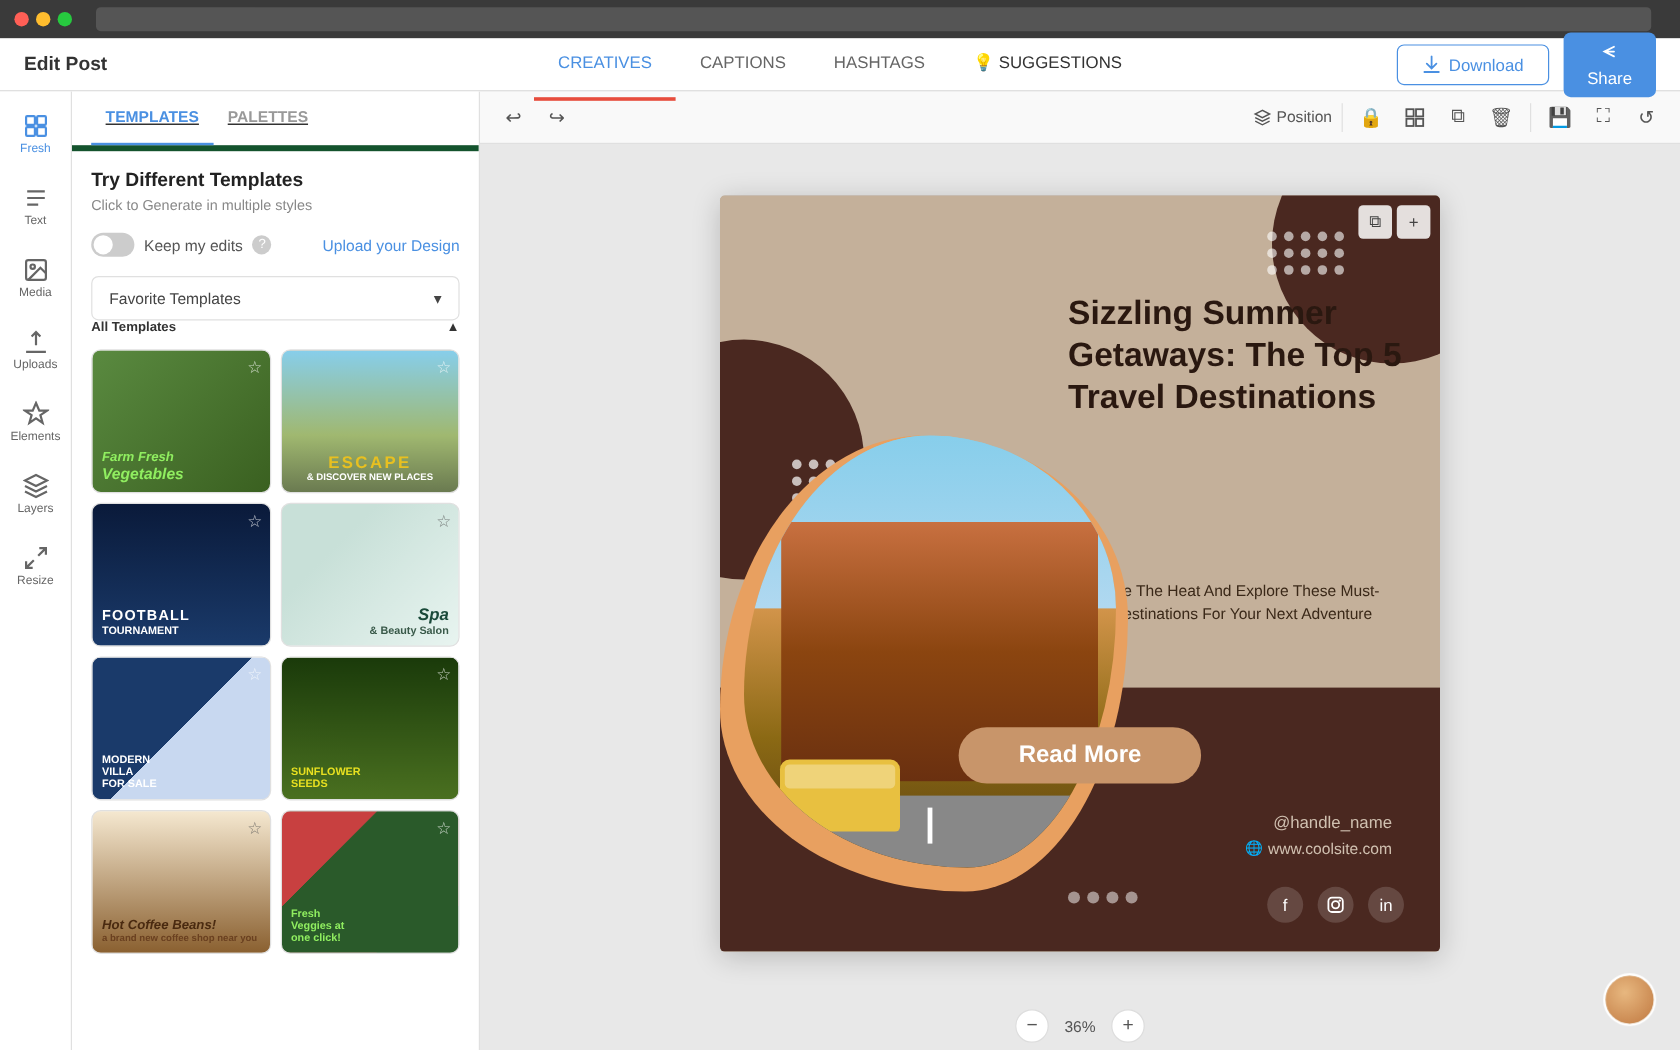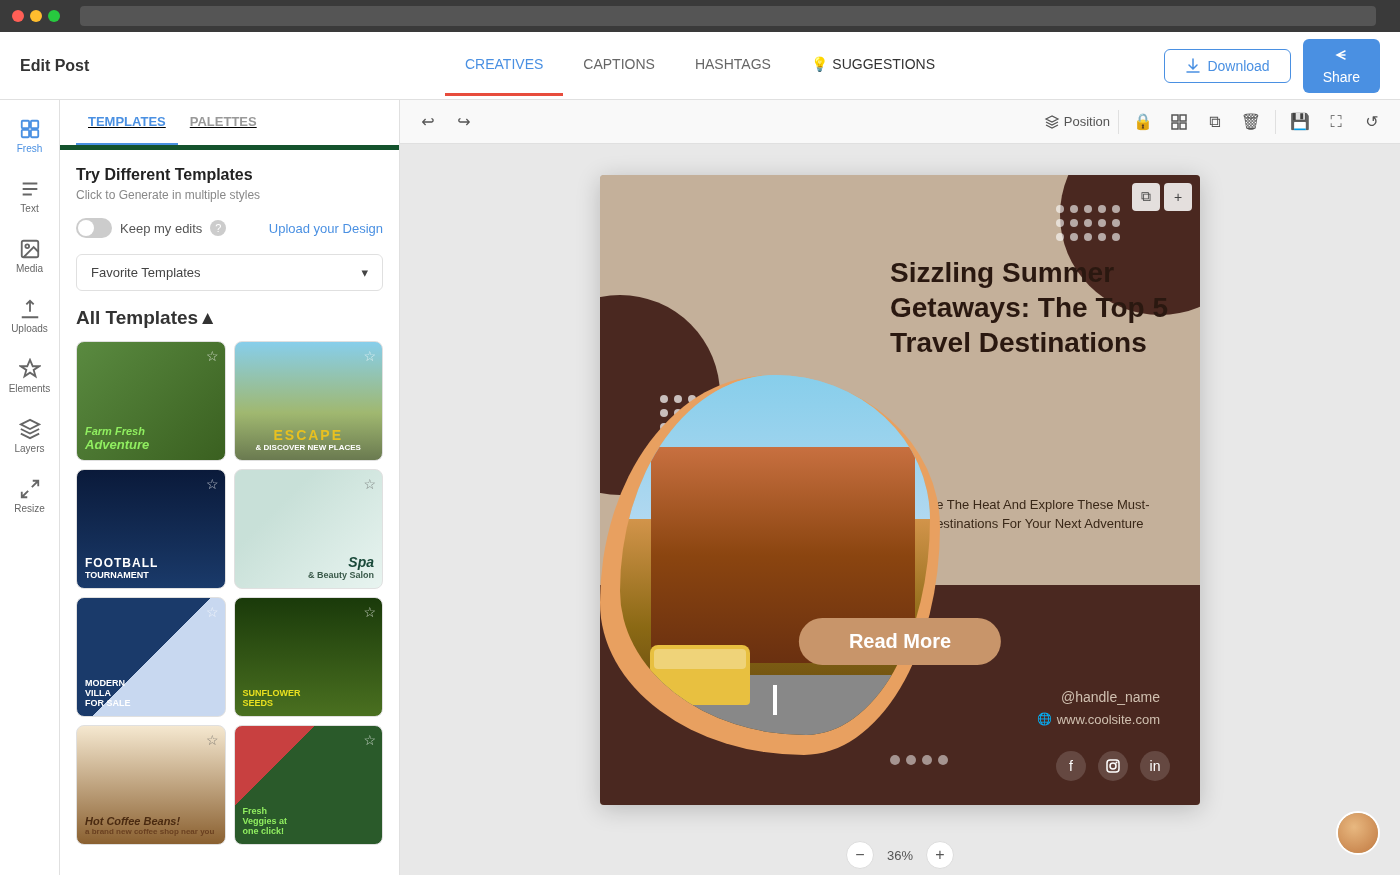--- a/index.html
+++ b/index.html
@@ -16,21 +16,21 @@
     }
     .browser-bar-controls { display: flex; gap: 6px; }
     .browser-dot { width: 12px; height: 12px; border-radius: 50%; }
     .browser-dot.red { background: #ff5f56; }
     .browser-dot.yellow { background: #ffbd2e; }
     .browser-dot.green { background: #27c93f; }
     .browser-url { flex: 1; background: #555; border-radius: 4px; height: 20px; margin: 0 12px; }
 
     
     .app-header {
-      height: 68px;
+      height: 44px;
       background: #fff;
       border-bottom: 1px solid #e0e0e0;
       display: flex;
       align-items: center;
       padding: 0 20px;
       position: relative;
       z-index: 10;
     }
     .edit-post-title {
       font-size: 16px;
@@ -230,28 +230,28 @@
     .dropdown-selector {
       display: flex;
       align-items: center;
       justify-content: space-between;
       border: 1px solid #e0e0e0;
       border-radius: 6px;
       padding: 10px 14px;
       font-size: 13px;
       color: #444;
       cursor: pointer;
-      margin-bottom: 16px;
+      margin-bottom: 0;
     }
     .all-templates-header {
       display: flex;
       align-items: center;
-      justify-content: flex-start;
+      justify-content: space-between;
       margin-bottom: 12px;
-      font-size: 19px;
+      font-size: 11px;
       font-weight: 600;
       color: #333;
     }
     .template-grid {
       display: grid;
       grid-template-columns: 1fr 1fr;
       gap: 8px;
     }
     .template-thumb {
       width: 100%;
@@ -742,21 +742,21 @@
       <div class="all-templates-header">
         <span>All Templates</span>
         <span>▲</span>
       </div>
 
       <div class="template-grid">
 
         <div class="template-thumb" style="background: linear-gradient(135deg, #5a8a40 0%, #3a6020 100%);">
           <div class="tmpl-text">
             <div style="font-size:11px;font-weight:900;color:#90ee60;font-style:italic;">Farm Fresh</div>
-            <div style="font-size:13px;font-weight:900;color:#90ee60;font-style:italic;">Adventure</div>
+            <div style="font-size:13px;font-weight:900;color:#90ee60;font-style:italic;">Vegetables</div>
           </div>
           <span class="star-icon">☆</span>
         </div>
 
         <div class="template-thumb" style="background: linear-gradient(180deg, #87CEEB 0%, #a0b870 60%, #6a7a50 100%);">
           <div class="tmpl-text" style="text-align:center;">
             <div style="font-size:14px;font-weight:900;color:#e8c020;letter-spacing:2px;">ESCAPE</div>
             <div style="font-size:8px;color:#fff;">&amp; DISCOVER NEW PLACES</div>
           </div>
           <span class="star-icon">☆</span>

